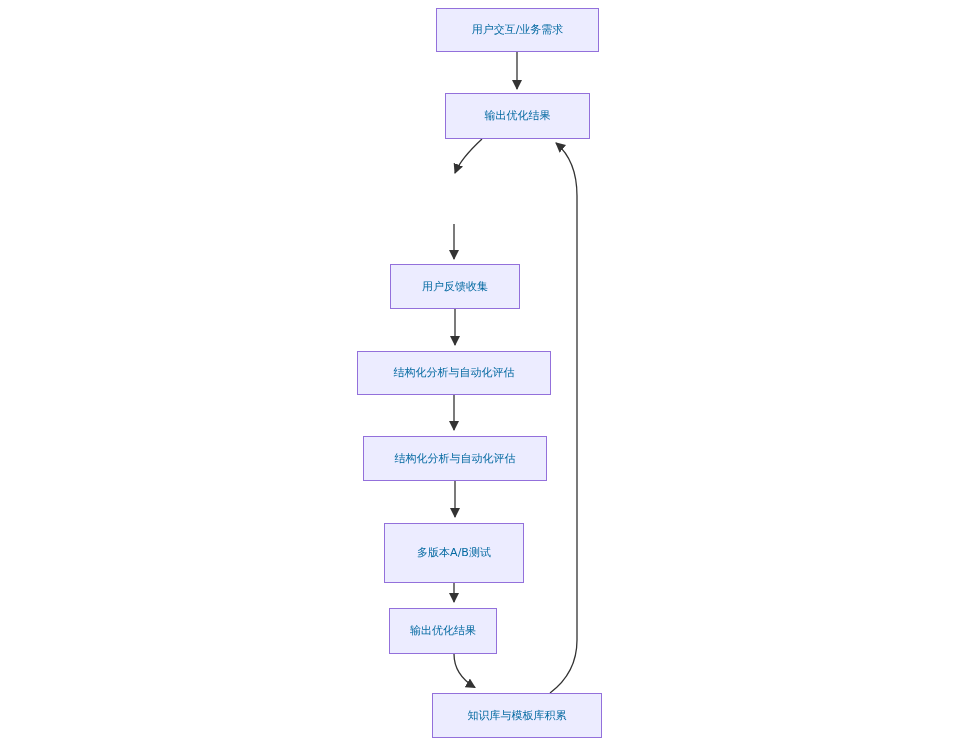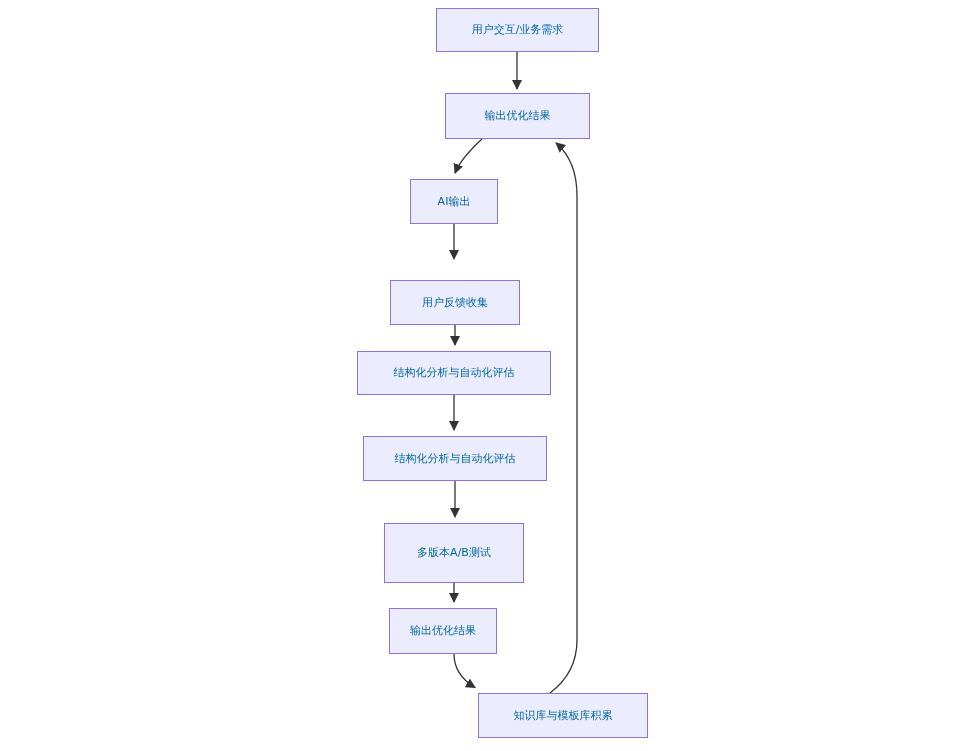--- a/index.html
+++ b/index.html
@@ -40,26 +40,26 @@
   }
   .edge {
     fill: none;
     stroke: #333333;
     stroke-width: 1.3px;
   }
   
   .n-a { left: 436px; top: 8px;   width: 163px; height: 44px; }
   .n-b { left: 445px; top: 93px;  width: 145px; height: 46px; }
   .n-c { left: 410px; top: 179px; width: 88px;  height: 45px; }
-  .n-d { left: 390px; top: 280px; width: 130px; height: 45px; }
+  .n-d { left: 390px; top: 264px; width: 130px; height: 45px; }
   .n-e { left: 357px; top: 351px; width: 194px; height: 44px; }
   .n-f { left: 363px; top: 436px; width: 184px; height: 45px; }
   .n-g { left: 384px; top: 523px; width: 140px; height: 60px; }
   .n-h { left: 389px; top: 608px; width: 108px; height: 46px; }
-  .n-i { left: 432px; top: 693px; width: 170px; height: 45px; margin-left: 46px; }
+  .n-i { left: 432px; top: 693px; width: 170px; height: 45px; }
 </style>
 </head>
 <body>
 
 <div id="canvas">
 
   <svg id="edge-layer" viewBox="0 0 960 751" xmlns="http://www.w3.org/2000/svg">
     <defs>
       <marker id="arrow" markerUnits="userSpaceOnUse" markerWidth="10" markerHeight="10" refX="9" refY="5" orient="auto">
         <path d="M0,0 L10,5 L0,10 z" fill="#333333"></path>
@@ -77,23 +77,20 @@
   </svg>
 
   <div class="flow-node n-a">
     <span>用户交互/业务需求</span>
   </div>
 
   <div class="flow-node n-b">
     <span>输出优化结果</span>
   </div>
 
-  <div class="flow-node n-c">
-    <span>AI输出</span>
-  </div>
 
   <div class="flow-node n-d">
     <span>用户反馈收集</span>
   </div>
 
   <div class="flow-node n-e">
     <span>结构化分析与自动化评估</span>
   </div>
 
   <div class="flow-node n-f">

